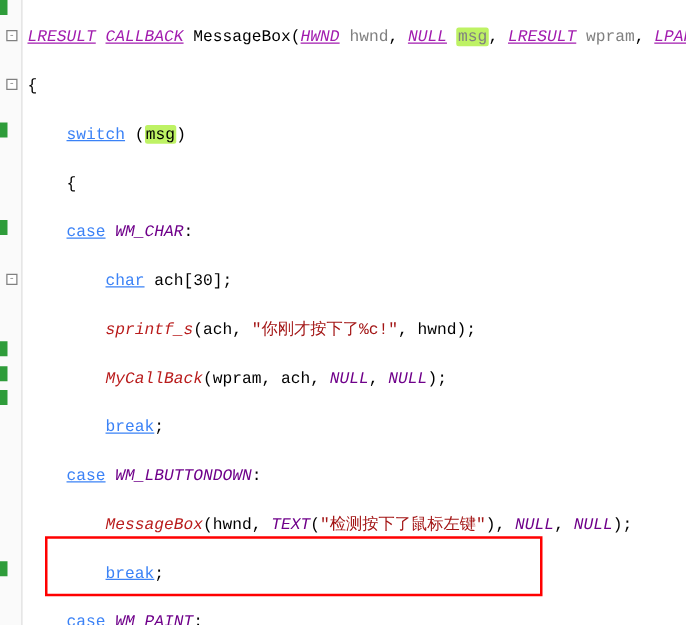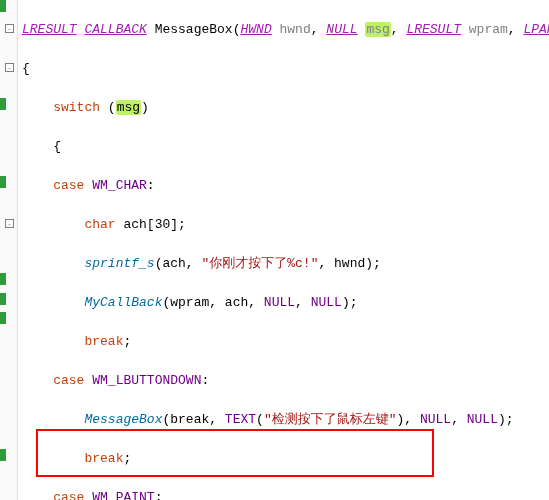--- a/index.html
+++ b/index.html
@@ -38,26 +38,26 @@
   color: #808080;
   cursor: pointer;
 }
 .code {
   position: absolute;
   left: 22px;
   top: 0;
   white-space: pre;
 }
 .line { height: 19.5px; }
-.kw { color: #c2410c; }
+.kw { color: #3b82f6; text-decoration: underline; }
 .type-i { color: #a21caf; font-style: italic; text-decoration: underline; }
-.func { color: #0369a1; font-style: italic; }
+.func { color: #b91c1c; font-style: italic; }
 .str { color: #a31515; }
 .param { color: #808080; }
-.macro { color: #6f008a; }
+.macro { color: #6f008a; font-style: italic; }
 .highlight { background: #bef264; border-radius: 2px; padding: 0 1px; }
 .red-box {
   position: absolute;
   border: 2px solid #ff0000;
   left: 36px;
   top: 429px;
   width: 398px;
   height: 48px;
   pointer-events: none;
 }
@@ -82,21 +82,21 @@
 <div class="line"><span class="type-i">LRESULT</span> <span class="type-i">CALLBACK</span> <span>MessageBox</span>(<span class="type-i">HWND</span> <span class="param">hwnd</span>, <span class="type-i">NULL</span> <span class="param highlight">msg</span>, <span class="type-i">LRESULT</span> <span class="param">wpram</span>, <span class="type-i">LPARAM</span> )</div>
 <div class="line">{</div>
 <div class="line">    <span class="kw">switch</span> (<span class="highlight">msg</span>)</div>
 <div class="line">    <span>{</span></div>
 <div class="line">    <span class="kw">case</span> <span class="macro">WM_CHAR</span>:</div>
 <div class="line">        <span class="kw">char</span><span> ach[30];</span></div>
 <div class="line">        <span class="func">sprintf_s</span><span>(ach, </span><span class="str">"你刚才按下了%c!"</span><span>, hwnd);</span></div>
 <div class="line">        <span class="func">MyCallBack</span><span>(wpram, ach, </span><span class="macro">NULL</span><span>, </span><span class="macro">NULL</span><span>);</span></div>
 <div class="line">        <span class="kw">break</span>;</div>
 <div class="line">    <span class="kw">case</span> <span class="macro">WM_LBUTTONDOWN</span>:</div>
-<div class="line">        <span class="func">MessageBox</span><span>(break, </span><span class="macro">TEXT</span>(<span class="str">"检测按下了鼠标左键"</span><span>), </span><span class="macro">NULL</span><span>, </span><span class="macro">NULL</span><span>);</span></div>
+<div class="line">        <span class="func">MessageBox</span><span>(hwnd, </span><span class="macro">TEXT</span>(<span class="str">"检测按下了鼠标左键"</span><span>), </span><span class="macro">NULL</span><span>, </span><span class="macro">NULL</span><span>);</span></div>
 <div class="line">        <span class="kw">break</span>;</div>
 <div class="line">    <span class="kw">case</span> <span class="macro">WM_PAINT</span>:</div>
 
 
 
 
 
 
 
 

